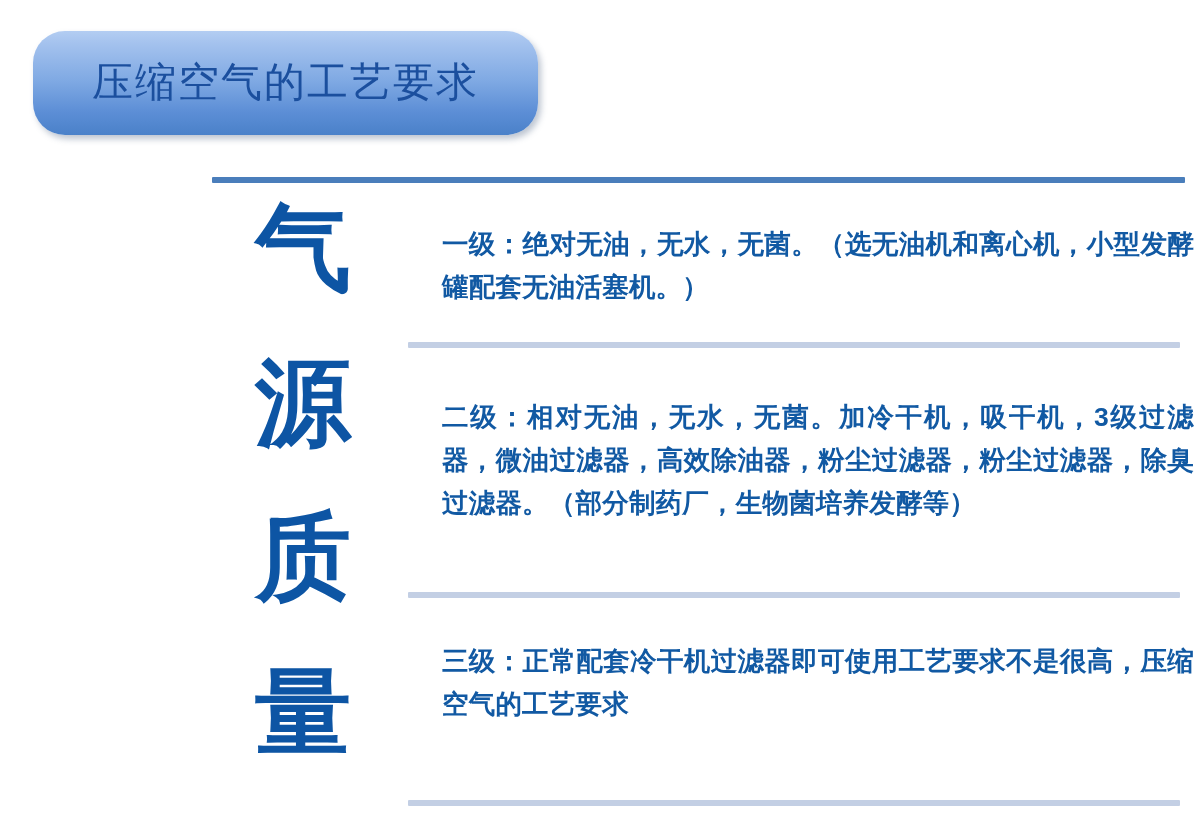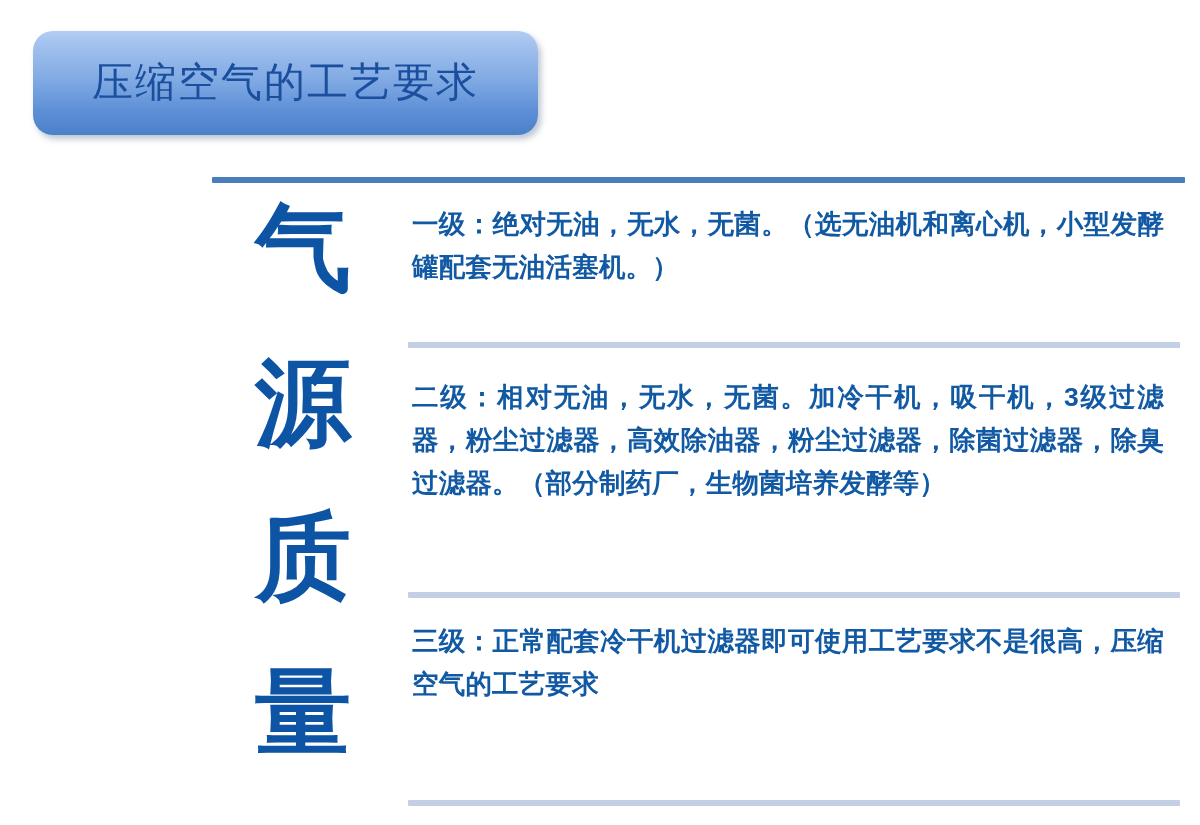--- a/index.html
+++ b/index.html
@@ -15,21 +15,21 @@
     position: relative;
   }
 
   
   .title-banner {
     position: absolute;
     left: 33px;
     top: 31px;
     width: 505px;
     height: 104px;
-    border-radius: 20px;
+    border-radius: 32px;
     background: linear-gradient(to bottom,
                 #b3cdf2 0%,
                 #a4c2ee 12%,
                 #7fa9e3 48%,
                 #5c8ed6 78%,
                 #4a81c9 100%);
     box-shadow: 3px 4px 6px rgba(90, 110, 140, 0.40);
     box-sizing: border-box;
   }
   .title-banner-text {
@@ -85,22 +85,23 @@
     font-size: 96px;
     line-height: 1;
     font-weight: 700;
     color: #0d55a4;
     letter-spacing: 0;
   }
 
   
   .content {
     position: absolute;
-    left: 412px;
+    left: 442px;
     width: 752px;
+    margin-top: 20px;
   }
   .block-text {
     font-size: 26.5px;
     font-weight: 700;
     line-height: 1.62;
     color: #1159a3;
     letter-spacing: 0.2px;
     text-align: justify;
     text-justify: inter-character;
   }
@@ -126,18 +127,18 @@
   <span class="vchar">源</span>
   <span class="vchar">质</span>
   <span class="vchar">量</span>
 </div>
 
 <div class="content block-1">
   <div class="block-text">一级：绝对无油，无水，无菌。（选无油机和离心机，小型发酵罐配套无油活塞机。）</div>
 </div>
 
 <div class="content block-2">
-  <div class="block-text">二级：相对无油，无水，无菌。加冷干机，吸干机，3级过滤器，粉尘过滤器，高效除油器，粉尘过滤器，除菌过滤器，除臭过滤器。（部分制药厂，生物菌培养发酵等）</div>
+  <div class="block-text">二级：相对无油，无水，无菌。加冷干机，吸干机，3级过滤器，微油过滤器，高效除油器，粉尘过滤器，粉尘过滤器，除臭过滤器。（部分制药厂，生物菌培养发酵等）</div>
 </div>
 
 <div class="content block-3">
   <div class="block-text">三级：正常配套冷干机过滤器即可使用工艺要求不是很高，压缩空气的工艺要求</div>
 </div>
 
 </body></html>

